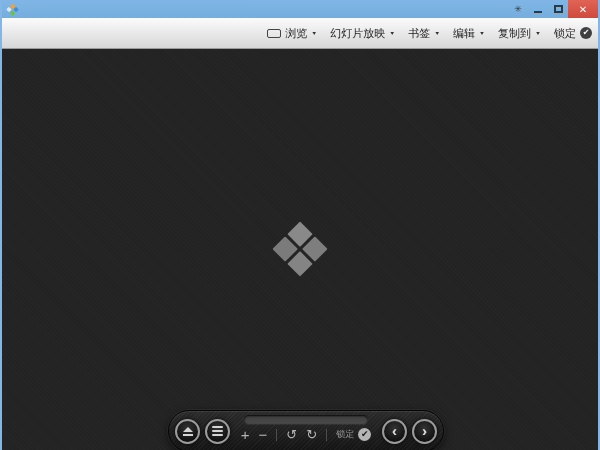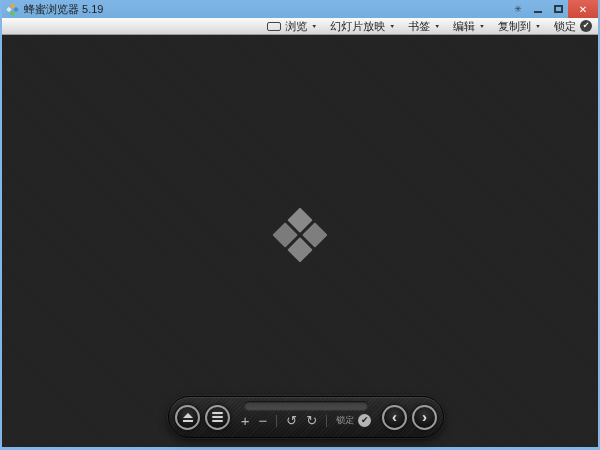--- a/index.html
+++ b/index.html
@@ -35,21 +35,21 @@
   .min-bar { width:8px; height:2px; background:#2c3a46; margin-top:6px; }
   .max-box { width:9px; height:8px; border:2px solid #2c3a46; }
   .close-btn {
     width:30px; height:18px; background:linear-gradient(#e06455,#cf4a3d);
     display:flex; align-items:center; justify-content:center;
     color:#fff; font-size:10px; font-weight:bold;
   }
 
   
   .toolbar {
-    height:17px; background:linear-gradient(#fbfbfb,#d7d7d7);
+    height:31px; background:linear-gradient(#fbfbfb,#d7d7d7);
     border-bottom:1px solid #9b9b9b;
     display:flex; align-items:center; justify-content:flex-end;
     padding-right:6px; gap:13px; font-size:11px; color:#222;
   }
   .menu-item { display:flex; align-items:center; gap:4px; white-space:nowrap; cursor:default; }
   .monitor-icon { width:14px; height:9px; border:1px solid #444; border-radius:2px; background:transparent; }
   .dd-arrow { font-size:6px; color:#333; transform:scaleY(0.9); }
   .check-circle-light {
     width:12px; height:12px; border-radius:50%; background:#3f3f3f;
     color:#fff; font-size:8px; line-height:12px; text-align:center;
@@ -128,21 +128,20 @@
 
   <div class="titlebar">
     <div class="app-icon">
       <div class="grid">
         <span class="c" style="background:#f0a13c"></span>
         <span class="c" style="background:#3f8fd6"></span>
         <span class="c" style="background:#dbe7f3"></span>
         <span class="c" style="background:#6cc24a"></span>
       </div>
     </div>
-    <span class="title-text">蜂蜜浏览器 5.19</span>
     <div class="tb-spacer"></div>
     <div class="tb-btn">
       <span class="pin-glyph">✳</span>
     </div>
     <div class="tb-btn">
       <span class="min-bar"></span>
     </div>
     <div class="tb-btn">
       <span class="max-box"></span>
     </div>

